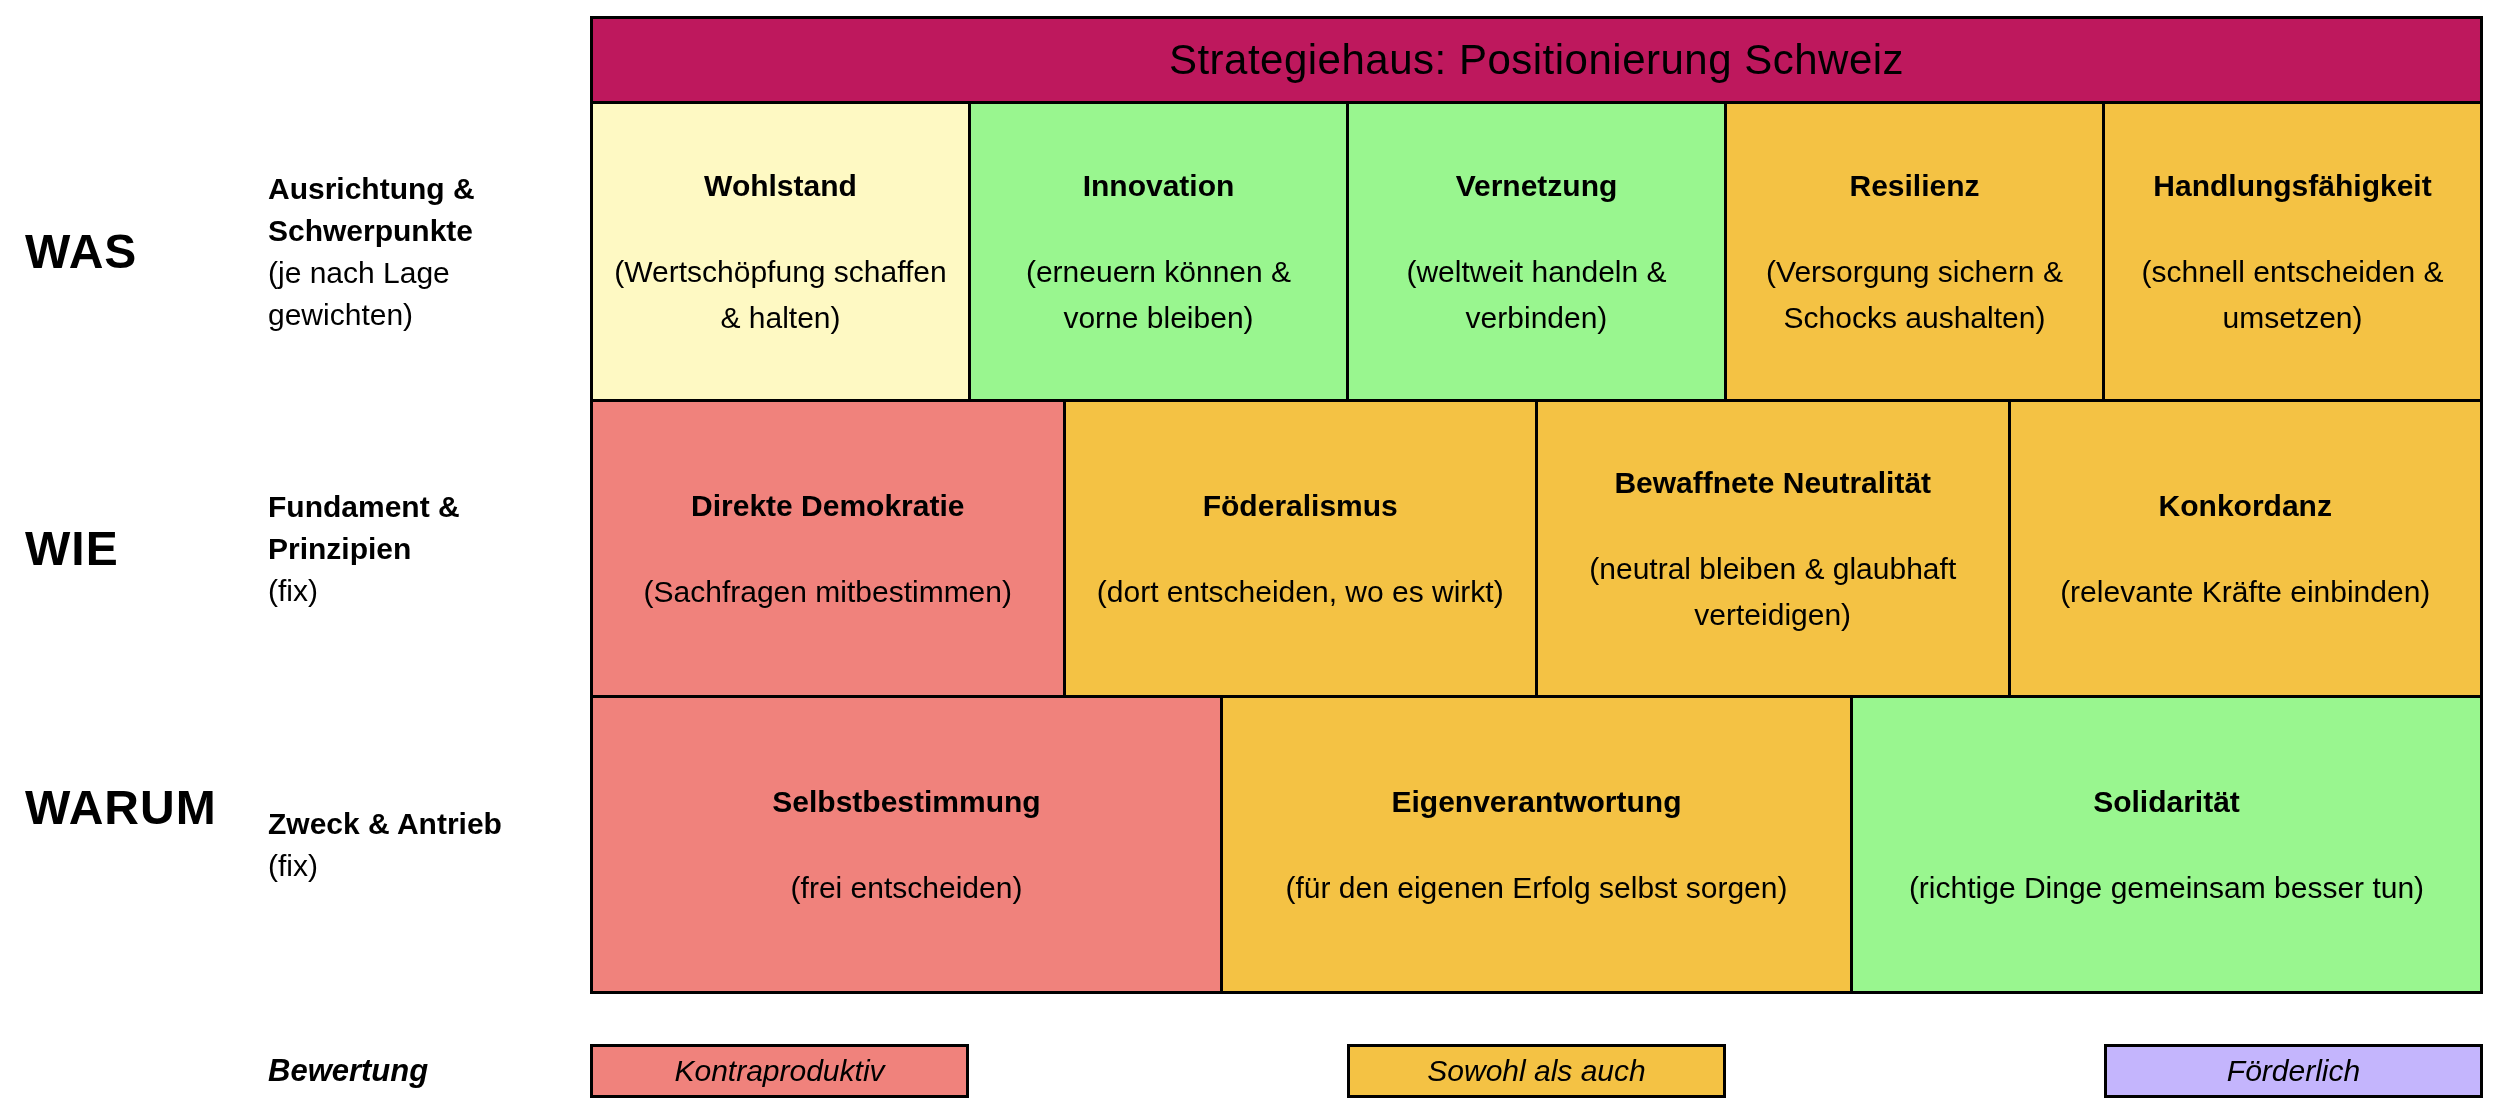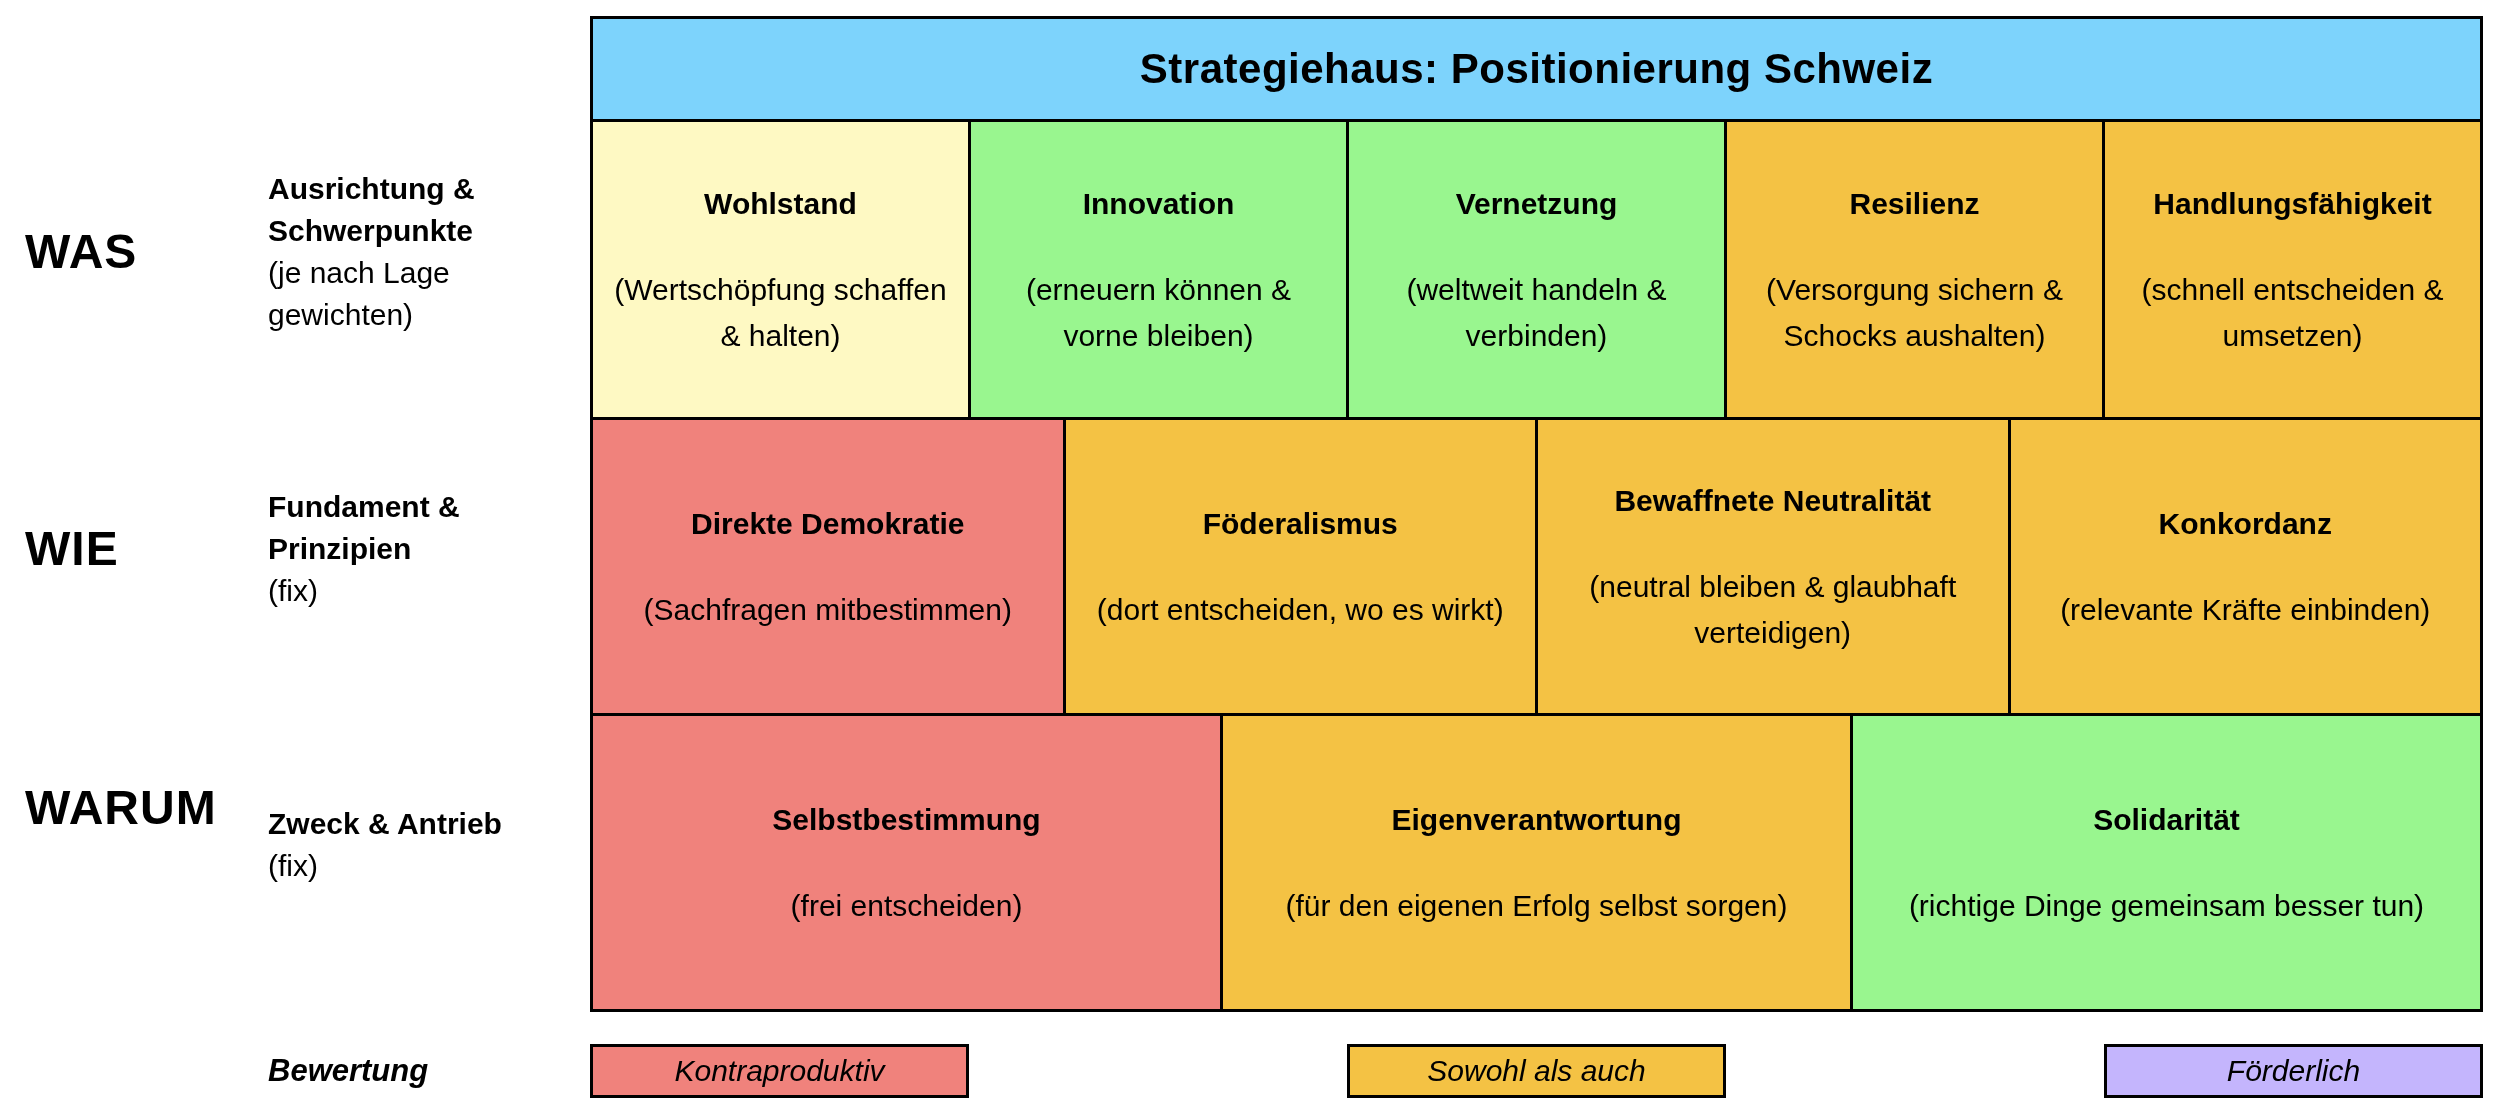--- a/index.html
+++ b/index.html
@@ -6,23 +6,23 @@
   .page {
     position:relative; width:2500px; height:1115px;
     background:#ffffff; color:#000;
     font-family:"Liberation Sans", sans-serif;
     overflow:hidden;
   }
 
   
   .house { position:absolute; left:590px; top:16px; width:1893px; }
   .title-box {
-    box-sizing:border-box; height:106px; border:3px solid #000; background:#7dd3fc;
+    box-sizing:border-box; height:88px; border:3px solid #000; background:#be185d;
     display:flex; align-items:center; justify-content:center;
-    font-weight:bold; font-size:42px; letter-spacing:0.5px;
+    font-weight:normal; font-size:42px; letter-spacing:0.5px;
   }
   .grid-row { display:flex; margin-top:-3px; }
   .row-was   .cell { height:301px; }
   .row-wie   .cell { height:299px; }
   .row-warum .cell { height:299px; }
   .cell {
     box-sizing:border-box; flex:1 1 0; border:3px solid #000;
     margin-left:-3px;
     display:flex; flex-direction:column; align-items:center; justify-content:center;
     text-align:center; padding:10px 17px;

